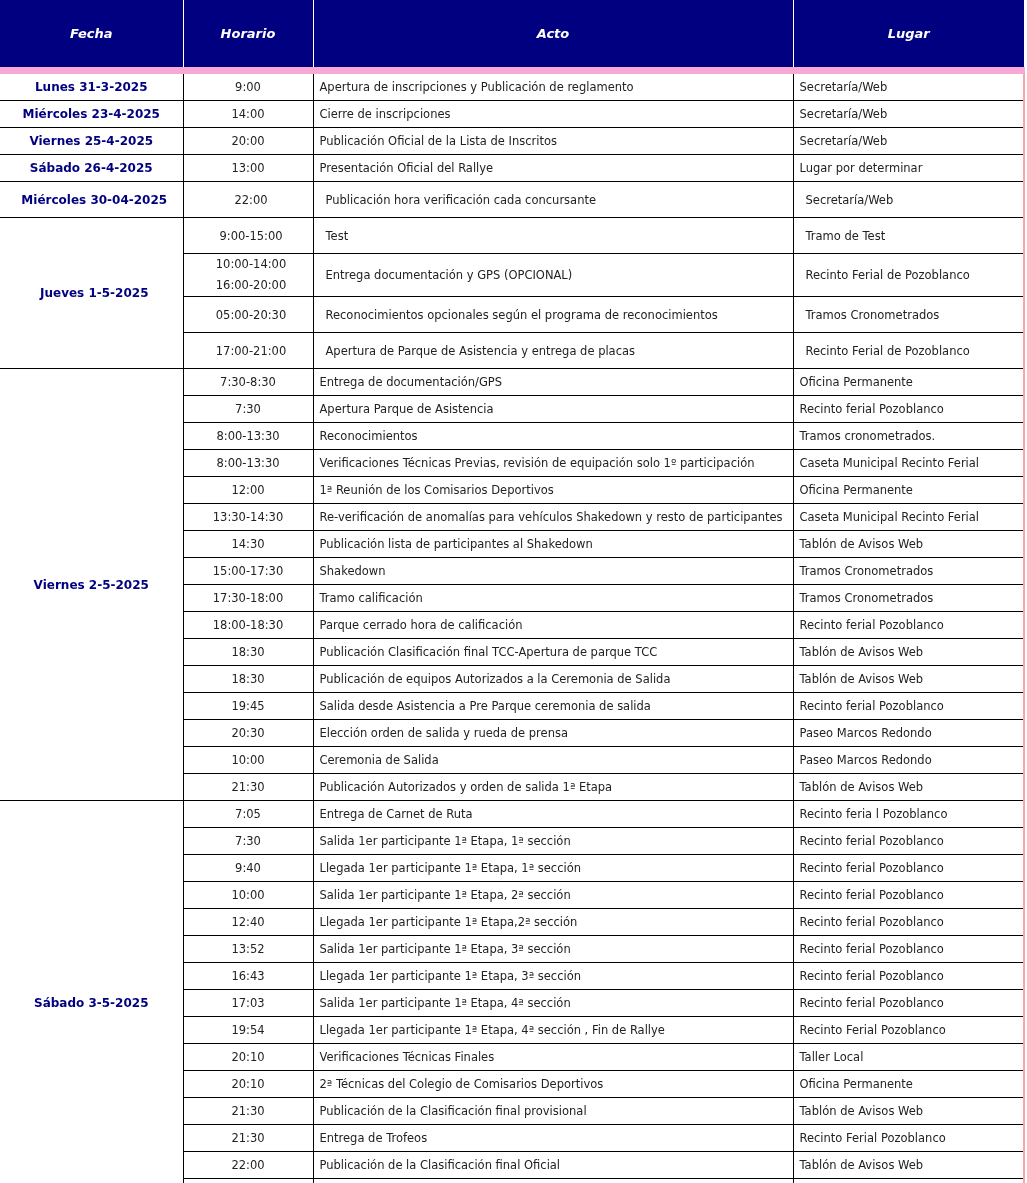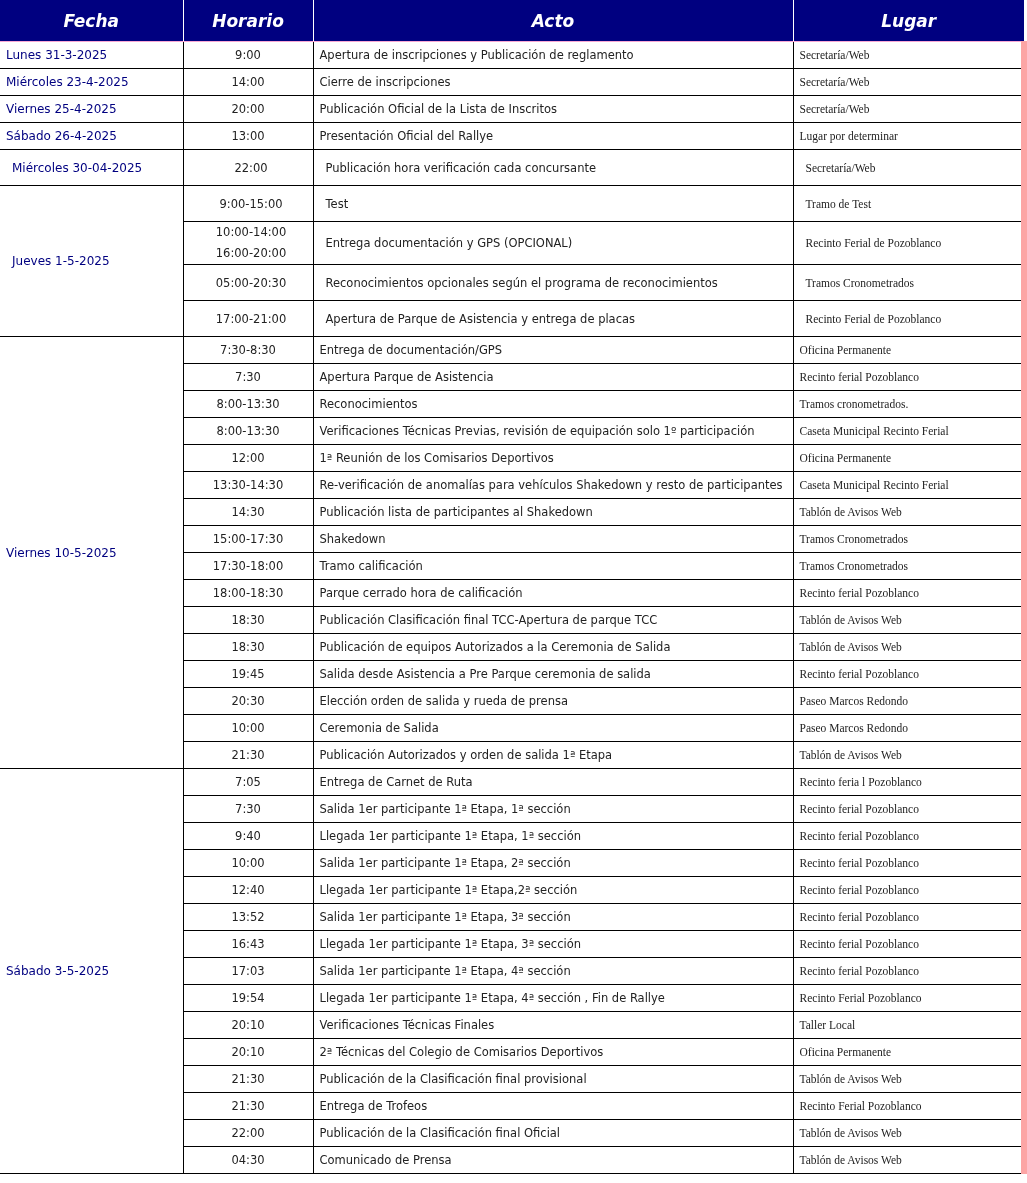--- a/index.html
+++ b/index.html
@@ -2,26 +2,26 @@
 <html><head>
 <meta charset="utf-8">
 <style>
   html, body { margin:0; padding:0; background:#ffffff; }
   body { width:1027px; height:1183px; overflow:hidden; font-family:"DejaVu Sans", sans-serif; }
   table { border-collapse:collapse; table-layout:fixed; width:1024px; position:absolute; left:0; top:0; }
   col.c-fecha { width:183px; }
   col.c-horario { width:130px; }
   col.c-acto { width:480px; }
   col.c-lugar { width:231px; }
-  th { background:#000080; color:#ffffff; font-style:italic; font-weight:bold; font-size:17px; height:35px; padding:3px; text-align:center; border-left:1px solid #ffffff; border-bottom:1px solid #f9a8d4; }
+  th { background:#000080; color:#ffffff; font-style:italic; font-weight:bold; font-size:13px; height:35px; padding:16px; text-align:center; border-left:1px solid #ffffff; border-bottom:7px solid #f9a8d4; }
   th:first-child { border-left:none; }
   td { border:1px solid #000; font-size:11.5px; color:#222; padding:0 6px; height:26px; vertical-align:middle; }
-  td.fecha { color:#000080; font-weight:normal; font-size:12px; border-left:none; }
+  td.fecha { color:#000080; font-weight:bold; text-align:center; font-size:12px; border-left:none; }
   td.hor { text-align:center; }
-  td.lugar { border-right:7px solid #fca5a5;font-family:Liberation Serif, serif; }
+  td.lugar { border-right:2px solid #fca5a5; }
   tr.tall td { height:35px;padding-left:12px; }
   .two { line-height:21px;margin-left:24px; }
 </style>
 </head>
 <body>
 
 <table>
   <colgroup>
       <col class="c-fecha">
       <col class="c-horario">
@@ -83,21 +83,21 @@
         <td class="hor">05:00-20:30</td>
         <td class="acto">Reconocimientos  opcionales según el programa de reconocimientos</td>
         <td class="lugar">Tramos Cronometrados</td>
       </tr>
       <tr class="tall">
         <td class="hor">17:00-21:00</td>
         <td class="acto">Apertura de Parque de Asistencia y entrega de placas</td>
         <td class="lugar">Recinto Ferial de Pozoblanco</td>
       </tr>
       <tr>
-        <td class="fecha" rowspan="16">Viernes 10-5-2025</td>
+        <td class="fecha" rowspan="16">Viernes 2-5-2025</td>
         <td class="hor">7:30-8:30</td>
         <td class="acto">Entrega de documentación/GPS</td>
         <td class="lugar">Oficina Permanente</td>
       </tr>
       <tr>
         <td class="hor">7:30</td>
         <td class="acto">Apertura Parque de Asistencia</td>
         <td class="lugar">Recinto ferial Pozoblanco</td>
       </tr>
       <tr>

